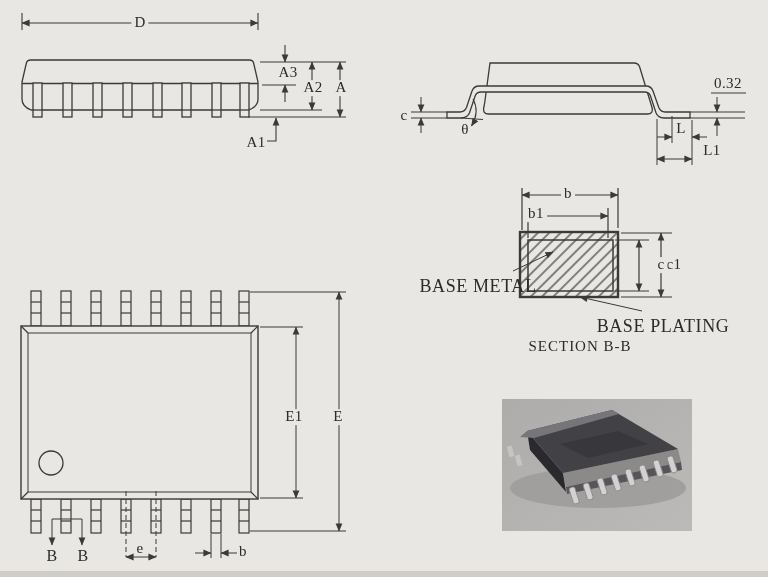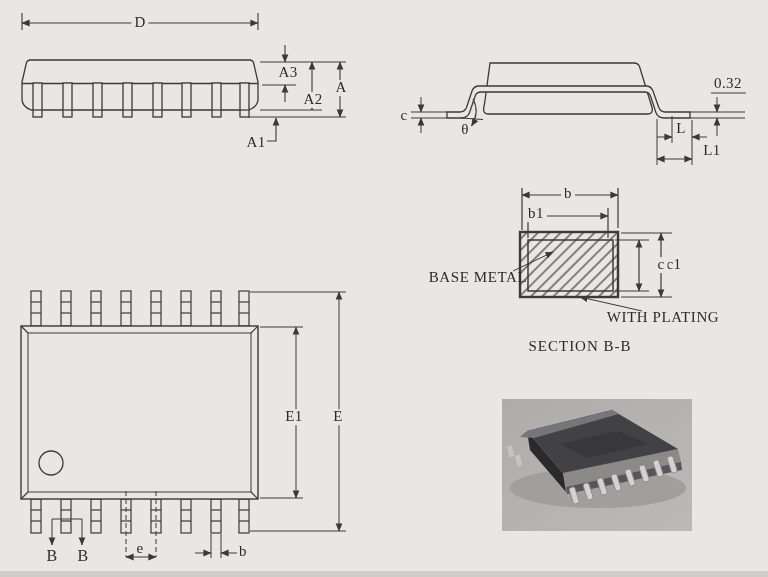--- a/index.html
+++ b/index.html
@@ -14,21 +14,21 @@
   .lbl{
     position:absolute;
     transform:translate(-50%,-50%);
     font:15px "Liberation Serif",serif;
     color:#2b2b2b;
     white-space:nowrap;
     letter-spacing:.4px;
     line-height:1.05;
   }
   .bg{background:#e9e7e3;padding:0 3px;}
-  .small{font-size:15px;letter-spacing:.6px;}
+  .small{font-size:18px;letter-spacing:.6px;margin-top:8px;}
   .cap{font-size:15px;letter-spacing:1px;}
   .big{font-size:16px;}
   .band{position:absolute;left:0;top:571px;width:768px;height:6px;background:#d0cdc9;}
 </style>
 </head>
 <body>
 
 <div class="canvas">
 
   <svg class="lineart" width="768" height="577" viewBox="0 0 768 577">
@@ -231,36 +231,36 @@
         <rect x="627" y="469" width="6" height="17" rx="2" transform="rotate(-18 630 477)"></rect>
         <rect x="641" y="465" width="6" height="17" rx="2" transform="rotate(-18 644 473)"></rect>
         <rect x="655" y="460" width="6" height="17" rx="2" transform="rotate(-18 658 468)"></rect>
         <rect x="669" y="456" width="6" height="17" rx="2" transform="rotate(-18 672 464)"></rect>
       </g>
     </g>
   </svg>
 
   <span class="lbl bg" style="left:140px;top:23px">D</span>
   <span class="lbl" style="left:288px;top:73px">A3</span>
-  <span class="lbl bg" style="left:313px;top:100px">A2</span>
+  <span class="lbl bg" style="left:313px;top:88px">A2</span>
   <span class="lbl bg" style="left:341px;top:88px">A</span>
   <span class="lbl" style="left:256px;top:143px">A1</span>
 
   <span class="lbl" style="left:404px;top:116px">c</span>
   <span class="lbl" style="left:465px;top:130px">θ</span>
   <span class="lbl" style="left:728px;top:84px">0.32</span>
   <span class="lbl" style="left:681px;top:129px">L</span>
   <span class="lbl" style="left:712px;top:151px">L1</span>
 
   <span class="lbl bg" style="left:568px;top:194px">b</span>
   <span class="lbl bg" style="left:536px;top:214px">b1</span>
   <span class="lbl bg" style="left:674px;top:265px">c1</span>
   <span class="lbl bg" style="left:661px;top:265px">c</span>
   <span class="lbl small" style="left:478px;top:278px">BASE METAL</span>
-  <span class="lbl small" style="left:663px;top:318px">WITH PLATING</span>
+  <span class="lbl small" style="left:663px;top:318px">BASE PLATING</span>
   <span class="lbl cap" style="left:580px;top:347px">SECTION B-B</span>
 
   <span class="lbl bg" style="left:294px;top:417px">E1</span>
   <span class="lbl bg" style="left:338px;top:417px">E</span>
   <span class="lbl" style="left:140px;top:549px">e</span>
   <span class="lbl" style="left:243px;top:552px">b</span>
   <span class="lbl big" style="left:52px;top:556px">B</span>
   <span class="lbl big" style="left:83px;top:556px">B</span>
 
   <div class="band"></div>

